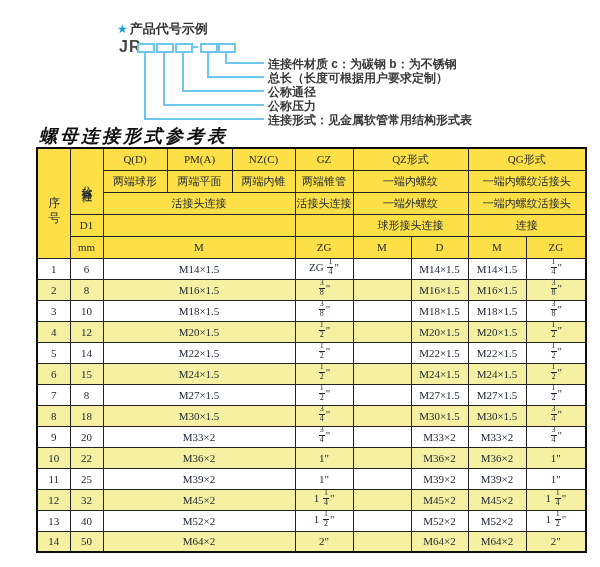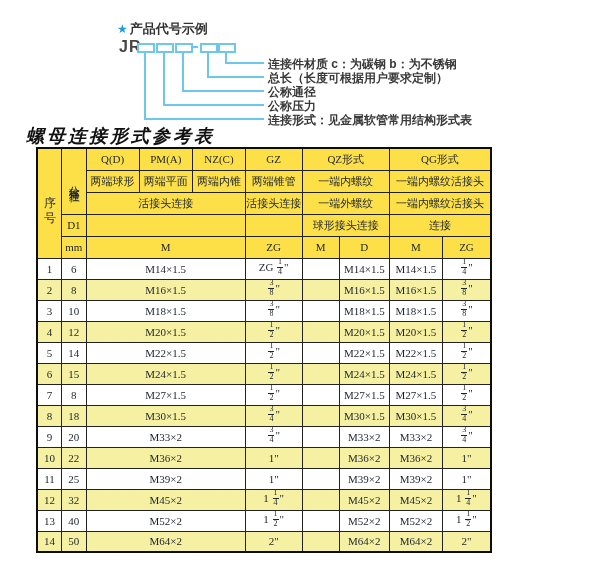--- a/index.html
+++ b/index.html
@@ -1,30 +1,30 @@
 <!DOCTYPE html>
 <html><head>
 <meta charset="utf-8">
 <style>
   html,body{margin:0;padding:0;background:#fff;}
-  #page{position:relative;width:492px;height:567px;background:#ffffff;
+  #page{position:relative;width:600px;height:567px;background:#ffffff;
         font-family:"Liberation Sans","DejaVu Sans",sans-serif;color:#2b2b2b;overflow:hidden;}
 
   
   .diag-title{position:absolute;left:117px;top:20px;font-size:13px;font-weight:bold;color:#333;}
   .diag-title .star{color:#1E9CD8;margin-right:2px;font-size:12px;}
   .jr{position:absolute;left:119px;top:38px;font-size:16px;font-weight:bold;color:#444;letter-spacing:1px;}
   .code-box{position:absolute;top:43px;width:14px;height:6px;border:2px solid #6CC7EA;background:#fff;}
   .code-dash{position:absolute;top:46px;left:191px;width:7px;height:2px;background:#6CC7EA;}
   .vline{position:absolute;width:2px;background:#6CC7EA;}
   .hline{position:absolute;height:2px;background:#6CC7EA;}
   .diag-label{position:absolute;left:268px;font-size:12px;font-weight:bold;color:#3a3a3a;white-space:nowrap;}
 
   
-  .tbl-title{position:absolute;left:26px;top:124px;font-size:18px;font-weight:bold;font-style:italic;
+  .tbl-title{position:absolute;left:39px;top:124px;font-size:18px;font-weight:bold;font-style:italic;
              font-family:"Liberation Serif","DejaVu Serif",serif;color:#111;letter-spacing:3px;}
 
   
   table.ref{position:absolute;left:36px;top:147px;border-collapse:collapse;table-layout:fixed;
             font-family:"Liberation Serif","DejaVu Serif",serif;font-size:11px;color:#1c2430;}
   table.ref td,table.ref th{border:1px solid #222;padding:0;text-align:center;vertical-align:middle;
             font-weight:normal;overflow:hidden;white-space:nowrap;}
   table.ref{border:2px solid #0d0d0d;}
   table.ref .hd{background:#fde047;}
   thead tr{height:22px;}

